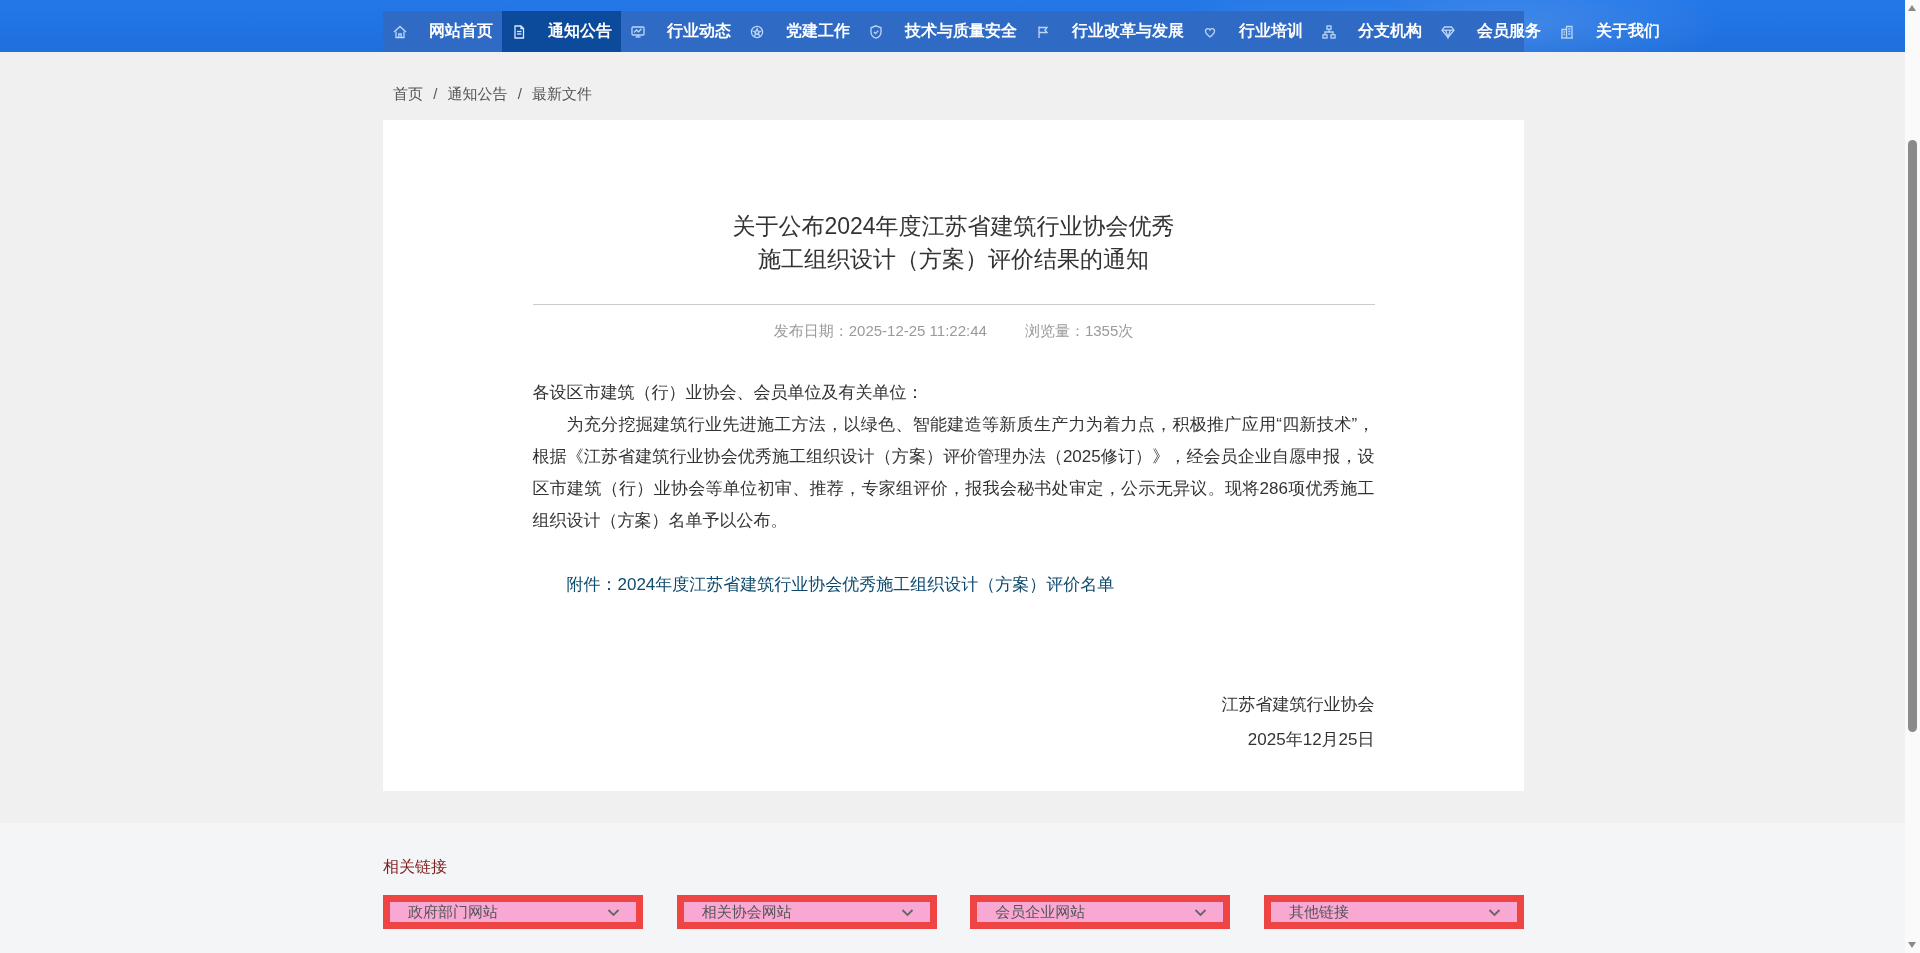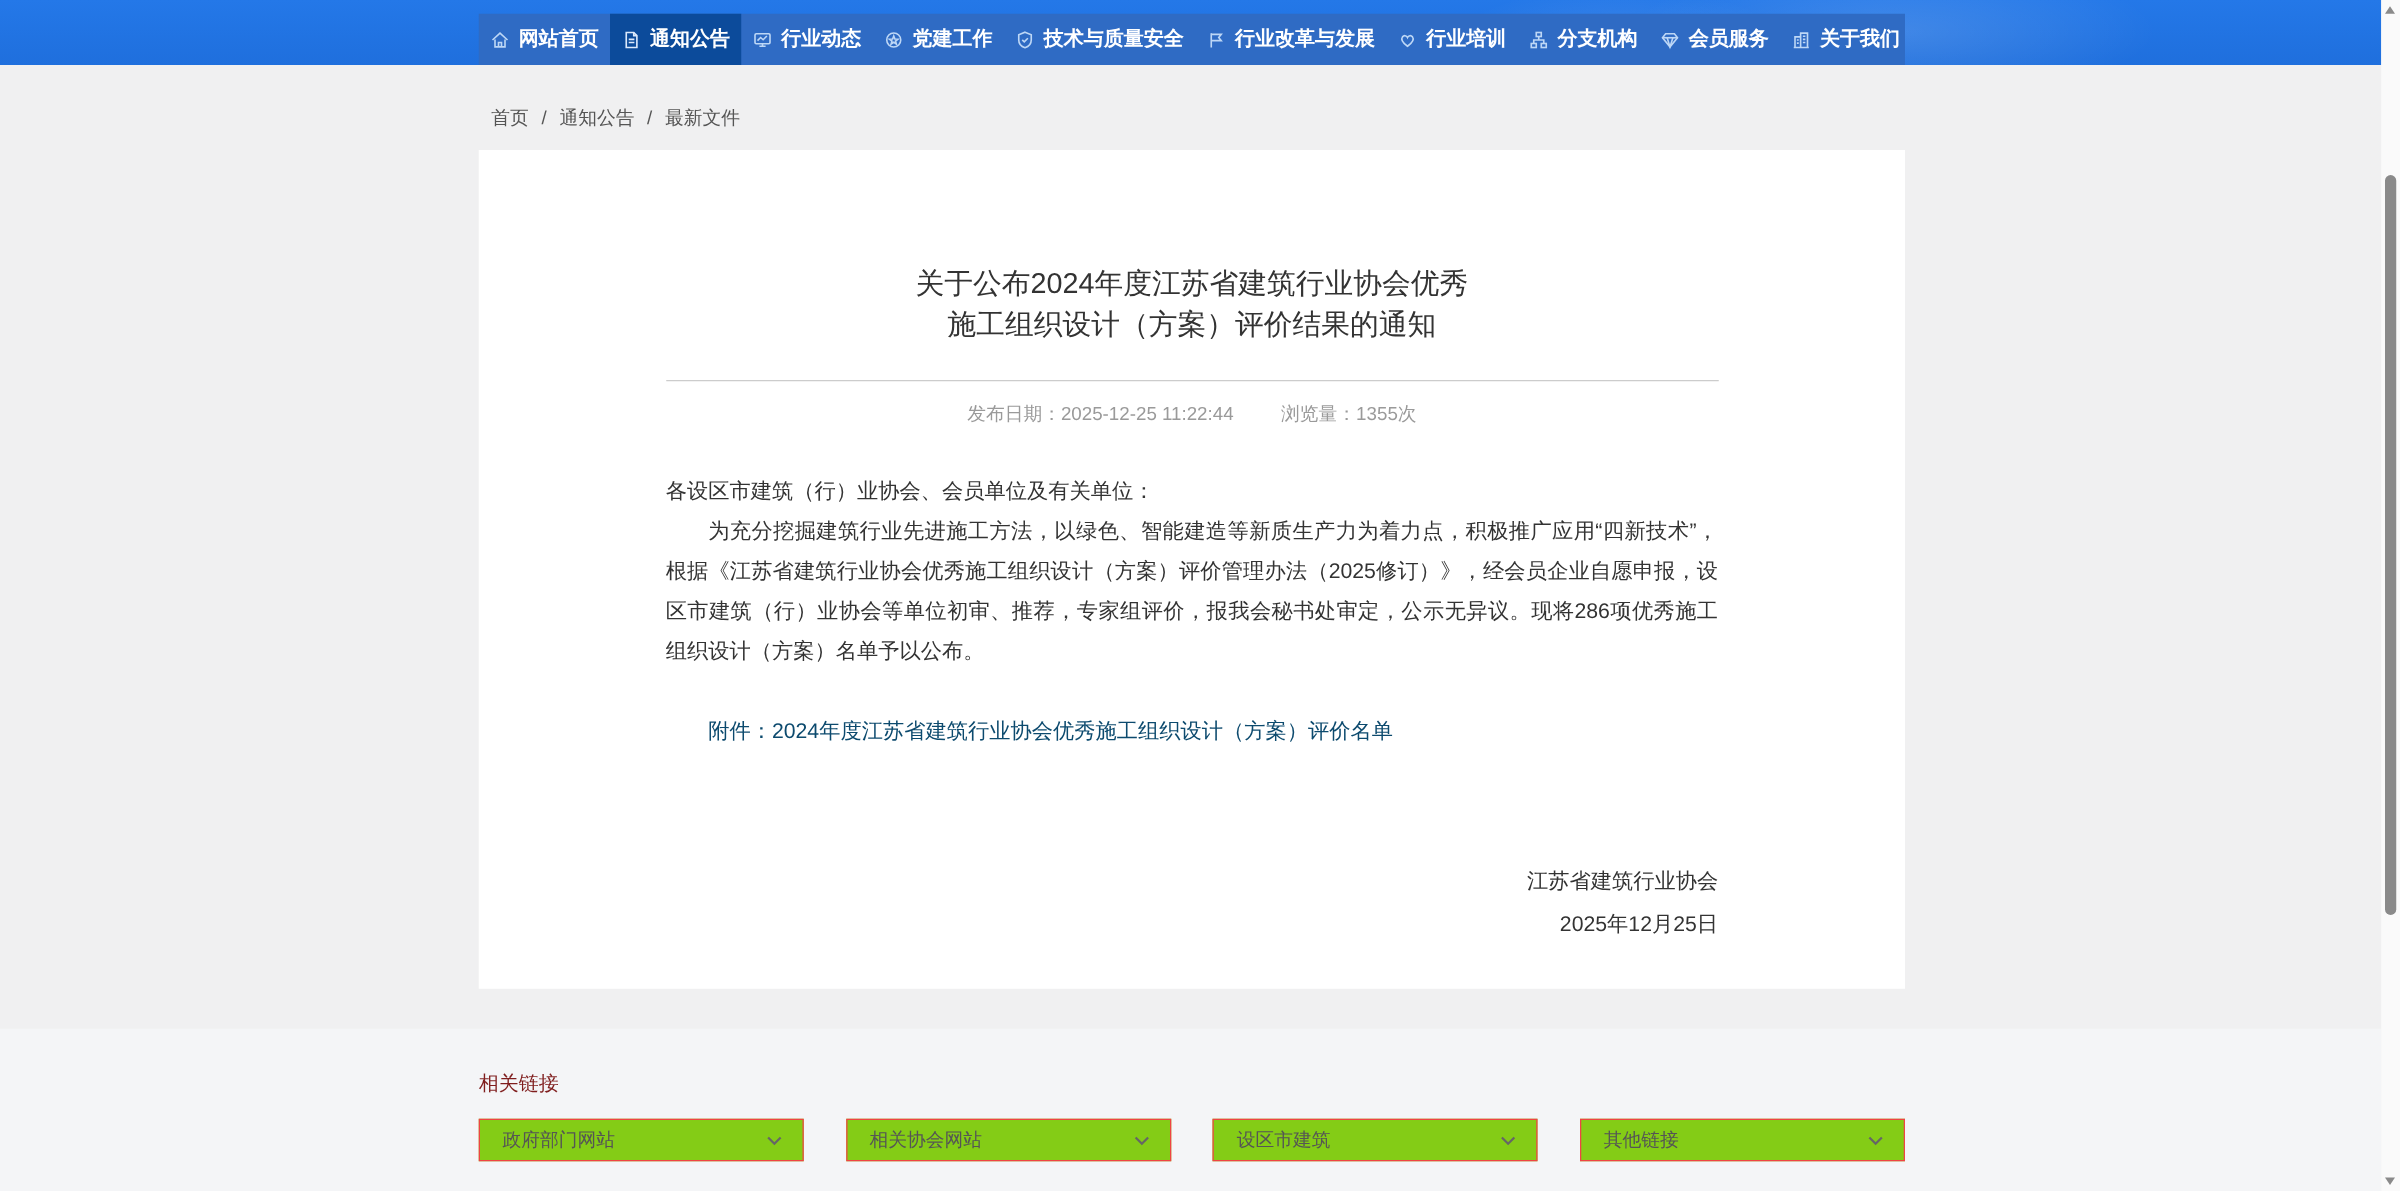--- a/index.html
+++ b/index.html
@@ -24,21 +24,21 @@
   .header-deco2 {
     position: absolute; right: 480px; top: -10px; width: 260px; height: 80px;
     background: radial-gradient(closest-side, rgba(255,255,255,0.10), rgba(255,255,255,0));
   }
   .nav {
     position: absolute; left: 383px; top: 11px; height: 41px; width: 1141px;
     background: #2f6bc4;
     display: flex; align-items: stretch; white-space: nowrap;
   }
   .nav-item {
-    display: flex; align-items: center; gap: 7px;
+    display: flex; align-items: center; gap: 21px;
     padding: 0 9px; cursor: pointer;
     color: #ffffff; font-size: 16px; font-weight: bold;
   }
   .nav-item.active { background: #0c4b9b; }
   .nav-icon { display: flex; align-items: center; }
   .nav-icon svg { display: block; }
 
   
   .breadcrumb {
     position: absolute; left: 393px; top: 85px;
@@ -87,21 +87,21 @@
   .footer-title {
     position: absolute; left: 383px; top: 34px;
     font-size: 16px; color: #7f1d1d;
   }
   .select-row {
     position: absolute; left: 383px; top: 72px; width: 1141px;
     display: flex; justify-content: space-between;
   }
   .select-box {
     width: 260px; height: 34px;
-    background: #84cc16; border: 1px solid #ef4444;
+    background: #f9a8d4; border: 7px solid #ef4444;
     display: flex; align-items: center; justify-content: space-between;
     padding: 0 16px 0 18px;
     font-size: 15px; color: #555; cursor: pointer;
   }
   .select-box svg { display: block; }
 
   
   .scrollbar {
     position: absolute; right: 0; top: 0; bottom: 0; width: 15px;
     background: #fafafa;
@@ -291,21 +291,21 @@
     </div>
 
     <div class="select-box">
       <span>相关协会网站</span>
       <svg width="13" height="9" viewBox="0 0 13 9" fill="none" stroke="#666" stroke-width="1.8">
           <path d="M1.5 2 L6.5 7 L11.5 2"></path>
         </svg>
     </div>
 
     <div class="select-box">
-      <span>设区市建筑</span>
+      <span>会员企业网站</span>
       <svg width="13" height="9" viewBox="0 0 13 9" fill="none" stroke="#666" stroke-width="1.8">
           <path d="M1.5 2 L6.5 7 L11.5 2"></path>
         </svg>
     </div>
 
     <div class="select-box">
       <span>其他链接</span>
       <svg width="13" height="9" viewBox="0 0 13 9" fill="none" stroke="#666" stroke-width="1.8">
           <path d="M1.5 2 L6.5 7 L11.5 2"></path>
         </svg>

